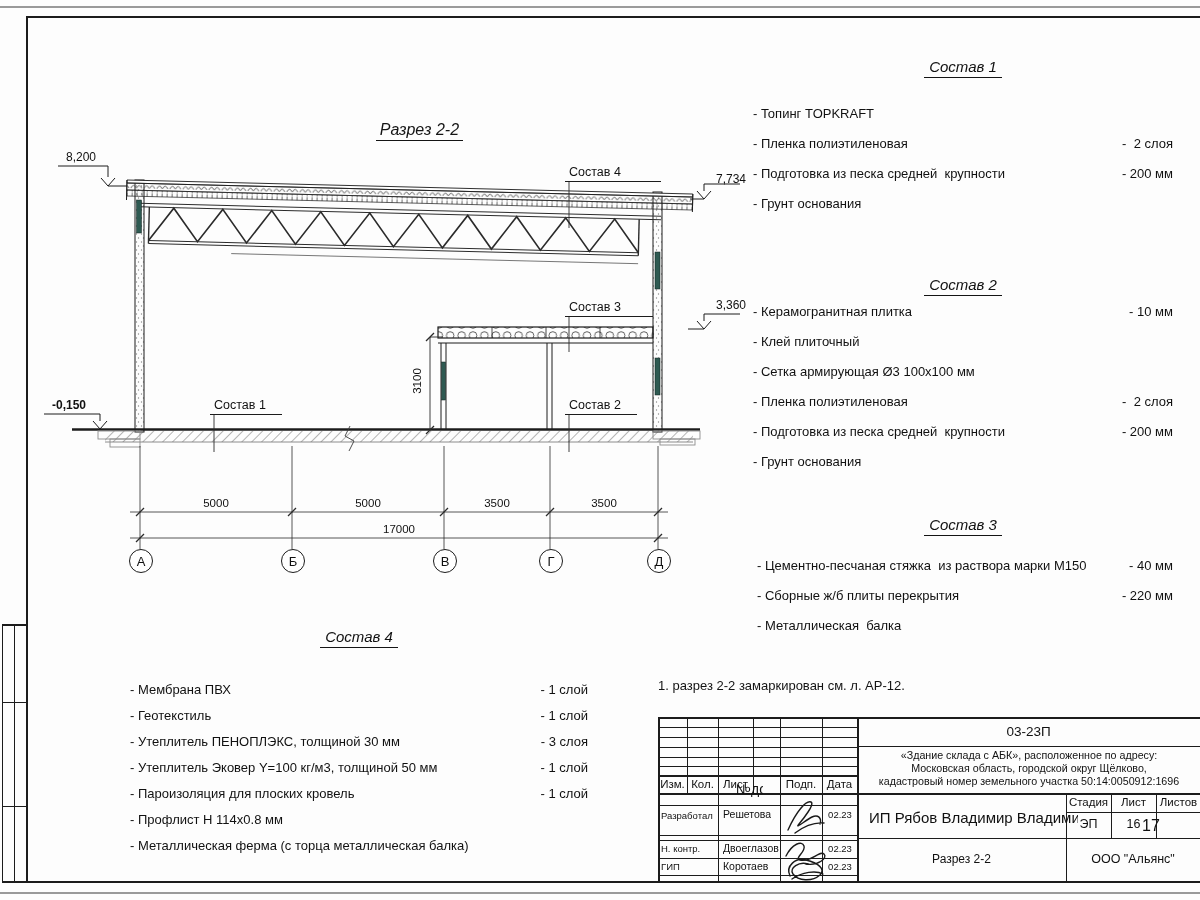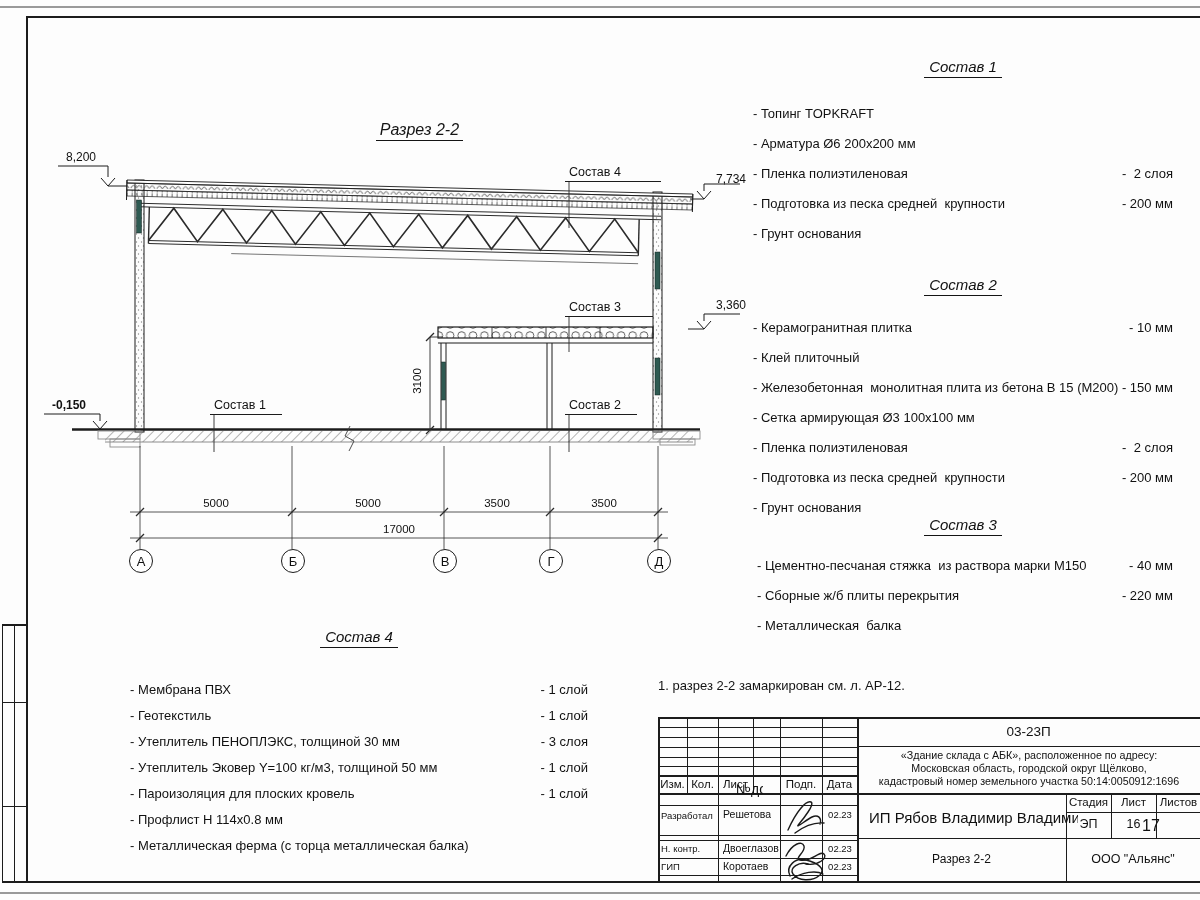--- a/index.html
+++ b/index.html
@@ -229,52 +229,44 @@
   </div>
 
 <div class="section" style="left:753px;top:58px;width:420px;">
   <div class="sec-head"><span class="hd">Состав 1</span></div>
   <div class="h30" style="margin-top:20px;">
     <div class="li">
         <span class="lt">- Топинг TOPKRAFT</span>
         <span class="lv"></span>
       </div>
     <div class="li">
-        <span class="lt">- Арматура Ø6 200х200 мм</span>
-        <span class="lv"></span>
-      </div>
-    <div class="li">
         <span class="lt">- Пленка полиэтиленовая</span>
         <span class="lv">-  2 слоя</span>
       </div>
     <div class="li">
         <span class="lt">- Подготовка из песка средней  крупности</span>
         <span class="lv">- 200 мм</span>
       </div>
     <div class="li">
         <span class="lt">- Грунт основания</span>
         <span class="lv"></span>
       </div>
   </div>
 </div>
 
 <div class="section" style="left:753px;top:276px;width:420px;">
   <div class="sec-head"><span class="hd">Состав 2</span></div>
-  <div class="h30" style="margin-top:16px;">
+  <div class="h30" style="">
     <div class="li">
         <span class="lt">- Керамогранитная плитка</span>
         <span class="lv">- 10 мм</span>
       </div>
     <div class="li">
         <span class="lt">- Клей плиточный</span>
         <span class="lv"></span>
-      </div>
-    <div class="li">
-        <span class="lt">- Железобетонная  монолитная плита из бетона В 15 (М200)</span>
-        <span class="lv">- 150 мм</span>
       </div>
     <div class="li">
         <span class="lt">- Сетка армирующая Ø3 100х100 мм</span>
         <span class="lv"></span>
       </div>
     <div class="li">
         <span class="lt">- Пленка полиэтиленовая</span>
         <span class="lv">-  2 слоя</span>
       </div>
     <div class="li">

